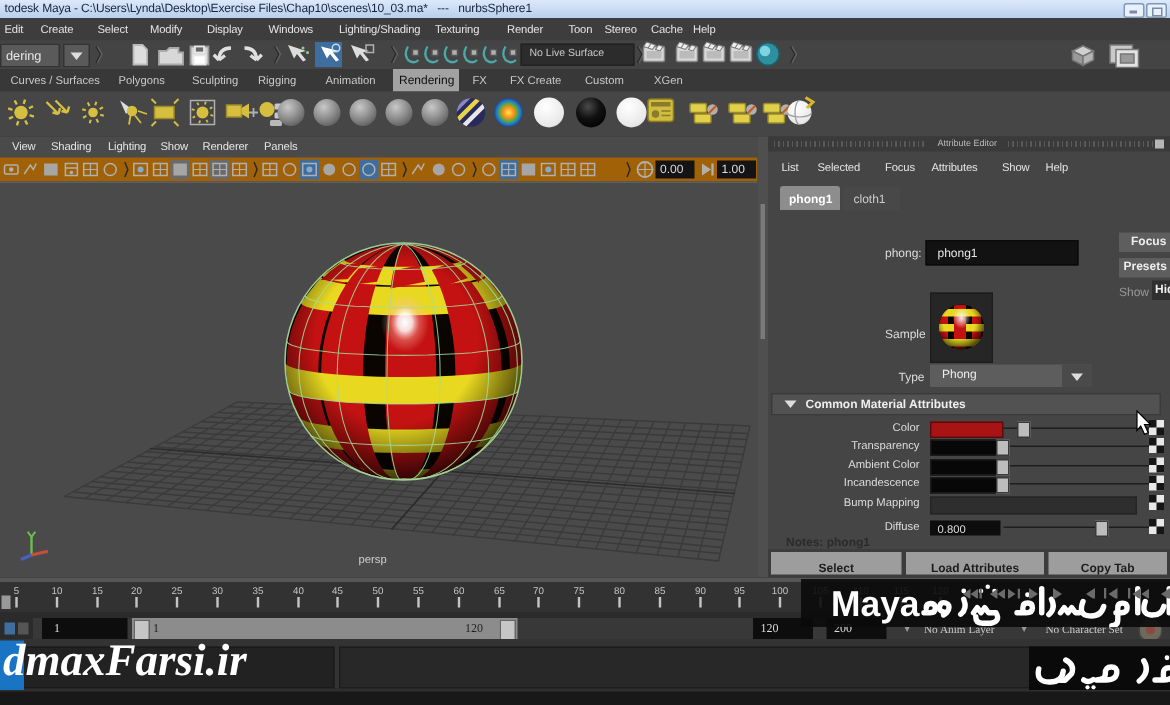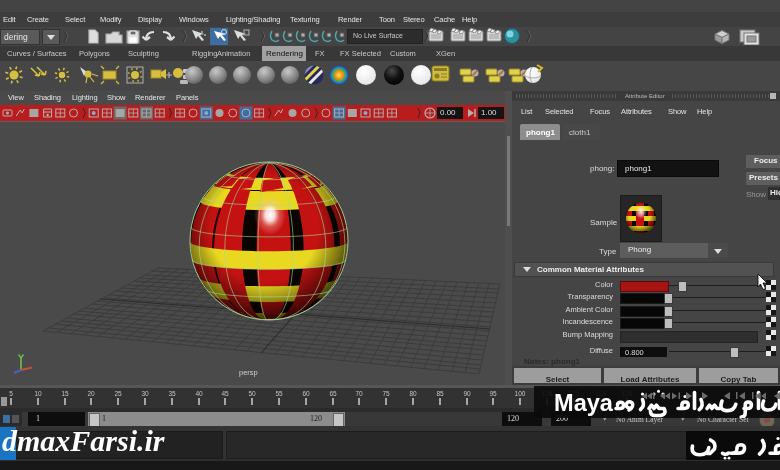--- a/index.html
+++ b/index.html
@@ -2,20 +2,29 @@
 <html><head><meta charset="utf-8">
 <style>
 html,body{margin:0;padding:0;background:#000;}
 #page{position:relative;width:780px;height:470px;overflow:hidden;background:#444;font-family:"Liberation Sans",sans-serif;}
 .abs{position:absolute;}
 .txt{white-space:nowrap;}
 </style></head>
 <body>
 <div id="page">
 
+<div class="abs" style="left:0;top:0;width:780px;height:12px;background:linear-gradient(#dce9fb,#b9cfec);border-bottom:1px solid #7d97b8;">
+  <div class="abs txt" style="left:3px;top:1px;font-size:8px;color:#16243f;letter-spacing:-0.1px;">todesk Maya - C:\Users\Lynda\Desktop\Exercise Files\Chap10\scenes\10_03.ma*&nbsp;&nbsp;&nbsp;---&nbsp;&nbsp;&nbsp;nurbsSphere1</div>
+  <div class="abs" style="left:749px;top:2px;width:12px;height:8px;background:#e9f0fa;border:1px solid #8298b8;border-radius:2px;">
+        <div class="abs" style="left:3px;top:4px;width:5px;height:2px;background:#7a8ba8;"></div>
+      </div>
+  <div class="abs" style="left:764px;top:2px;width:12px;height:8px;background:#e9f0fa;border:1px solid #8298b8;border-radius:2px;">
+        <div class="abs" style="left:3px;top:2px;width:5px;height:4px;border:1px solid #7a8ba8;"></div>
+      </div>
+</div>
 
 <div class="abs" style="left:0;top:12px;width:780px;height:15px;background:#3d3d3d;">
  <span class="abs txt" style="left:3px;top:3px;font-size:7.5px;color:#e4e4e4;letter-spacing:-0.1px;">Edit</span>
       <span class="abs txt" style="left:27px;top:3px;font-size:7.5px;color:#e4e4e4;letter-spacing:-0.1px;">Create</span>
       <span class="abs txt" style="left:65px;top:3px;font-size:7.5px;color:#e4e4e4;letter-spacing:-0.1px;">Select</span>
       <span class="abs txt" style="left:100px;top:3px;font-size:7.5px;color:#e4e4e4;letter-spacing:-0.1px;">Modify</span>
       <span class="abs txt" style="left:138px;top:3px;font-size:7.5px;color:#e4e4e4;letter-spacing:-0.1px;">Display</span>
       <span class="abs txt" style="left:179px;top:3px;font-size:7.5px;color:#e4e4e4;letter-spacing:-0.1px;">Windows</span>
       <span class="abs txt" style="left:226px;top:3px;font-size:7.5px;color:#e4e4e4;letter-spacing:-0.1px;">Lighting/Shading</span>
       <span class="abs txt" style="left:290px;top:3px;font-size:7.5px;color:#e4e4e4;letter-spacing:-0.1px;">Texturing</span>
@@ -141,24 +150,24 @@
         </g>
       </svg>
     </div>
 
 <div class="abs" style="left:0;top:46px;width:780px;height:15px;background:#383838;" id="shelftabs">
       <div class="abs" style="left:262px;top:0;width:44px;height:15px;background:#a2a2a2;"></div>
       <div class="abs txt" style="left:266px;top:3px;font-size:8px;color:#0e0e0e;">Rendering</div>
       <div class="abs txt" style="left:7px;top:3px;font-size:7.5px;color:#c9c9c9;">Curves / Surfaces</div>
       <div class="abs txt" style="left:79px;top:3px;font-size:7.5px;color:#c9c9c9;">Polygons</div>
       <div class="abs txt" style="left:128px;top:3px;font-size:7.5px;color:#c9c9c9;">Sculpting</div>
-      <div class="abs txt" style="left:172px;top:3px;font-size:7.5px;color:#c9c9c9;margin-left:20px;">Rigging</div>
+      <div class="abs txt" style="left:172px;top:3px;font-size:7.5px;color:#c9c9c9;">Rigging</div>
       <div class="abs txt" style="left:217px;top:3px;font-size:7.5px;color:#c9c9c9;">Animation</div>
       <div class="abs txt" style="left:315px;top:3px;font-size:7.5px;color:#c9c9c9;">FX</div>
-      <div class="abs txt" style="left:340px;top:3px;font-size:7.5px;color:#c9c9c9;">FX Selected</div>
+      <div class="abs txt" style="left:340px;top:3px;font-size:7.5px;color:#c9c9c9;">FX Create</div>
       <div class="abs txt" style="left:390px;top:3px;font-size:7.5px;color:#c9c9c9;">Custom</div>
       <div class="abs txt" style="left:436px;top:3px;font-size:7.5px;color:#c9c9c9;">XGen</div>
     </div>
 
 <div class="abs" style="left:0;top:61px;width:780px;height:30px;background:#464646;border-bottom:1px solid #2e2e2e;" id="shelf">
       <svg class="abs" style="left:0;top:0;" width="780" height="30">
         <circle cx="14" cy="14" r="4.5" fill="#d6bf40"></circle>
         <path d="M19.7 15.8L22.6 16.7M16.8 19.3L18.2 22.0M12.2 19.7L11.3 22.6M8.7 16.8L6.0 18.2M8.3 12.2L5.4 11.3M11.2 8.7L9.8 6.0M15.8 8.3L16.7 5.4M19.3 11.2L22.0 9.8" stroke="#d6bf40" stroke-width="1.6"></path>
         <g stroke="#d6bf40" stroke-width="1.6" fill="none">
           <path d="M31 7l8 8M39 15l-4-1M39 15l1-4M37 6l8 8M45 14l-4-1M45 14l1-4"></path>
@@ -268,21 +277,21 @@
 
 <div class="abs" style="left:0;top:91px;width:505px;height:14px;background:#4a4a4a;">
   <span class="abs txt" style="left:8px;top:2px;font-size:7.5px;color:#e4e4e4;letter-spacing:-0.1px;">View</span>
       <span class="abs txt" style="left:34px;top:2px;font-size:7.5px;color:#e4e4e4;letter-spacing:-0.1px;">Shading</span>
       <span class="abs txt" style="left:72px;top:2px;font-size:7.5px;color:#e4e4e4;letter-spacing:-0.1px;">Lighting</span>
       <span class="abs txt" style="left:107px;top:2px;font-size:7.5px;color:#e4e4e4;letter-spacing:-0.1px;">Show</span>
       <span class="abs txt" style="left:135px;top:2px;font-size:7.5px;color:#e4e4e4;letter-spacing:-0.1px;">Renderer</span>
       <span class="abs txt" style="left:176px;top:2px;font-size:7.5px;color:#e4e4e4;letter-spacing:-0.1px;">Panels</span>
 </div>
 
-<div class="abs" style="left:0;top:105px;width:505px;height:16px;background:#b91c1c;" id="vptoolbar">
+<div class="abs" style="left:0;top:105px;width:505px;height:16px;background:#a16207;" id="vptoolbar">
       <svg class="abs" style="left:0;top:0;" width="505" height="16">
         <rect x="3" y="5" width="9" height="6" rx="1" fill="none" stroke="#b0b0b0"></rect>
         <circle cx="7.5" cy="8" r="1.5" fill="#b0b0b0"></circle>
         <path d="M16.2 11l4-6 2 3 2-4" stroke="#b0b0b0" fill="none"></path>
         <rect x="29.4" y="4" width="9" height="8" fill="#a6a6a6"></rect>
         <path d="M43.599999999999994 4h8v8h-8z M43.599999999999994 7h8" stroke="#b0b0b0" fill="none"></path>
         <circle cx="47.599999999999994" cy="10" r="1.2" fill="#b0b0b0"></circle>
         <rect x="55.8" y="4" width="9" height="8" fill="none" stroke="#b0b0b0"></rect>
         <path d="M55.8 8h9M60.3 4v8" stroke="#b0b0b0" stroke-width="0.8"></path>
         <circle cx="73.5" cy="8" r="4" fill="none" stroke="#b0b0b0"></circle>

